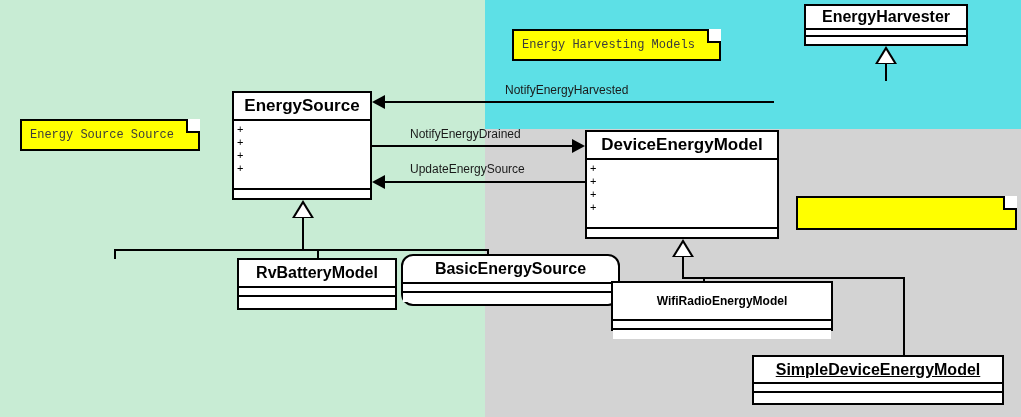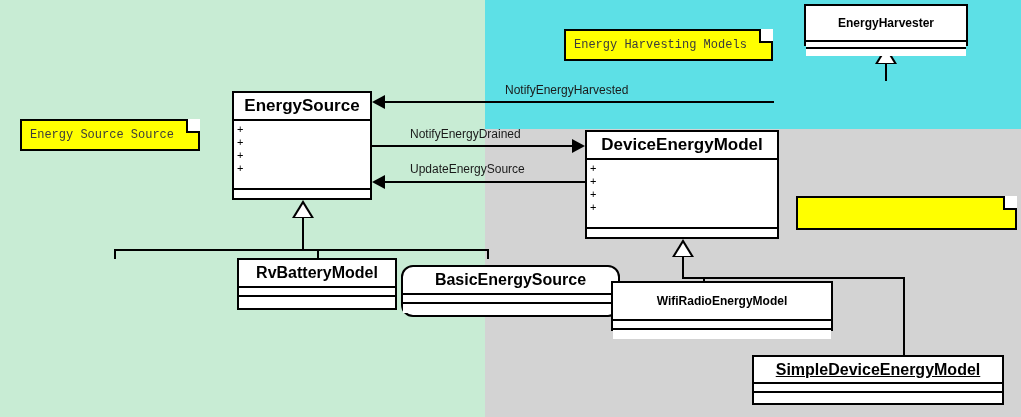--- a/index.html
+++ b/index.html
@@ -67,40 +67,40 @@
   #class-energy-source .uml-name  { height: 28px; font-size: 17px; }
   #class-energy-source .uml-attrs { height: 69px; }
   #class-energy-source .uml-ops   { height: 8px; }
 
   #class-device-energy-model  { left: 585px; top: 130px; width: 194px; height: 109px; }
   #class-device-energy-model .uml-name  { height: 28px; font-size: 17px; }
   #class-device-energy-model .uml-attrs { height: 69px; }
   #class-device-energy-model .uml-ops   { height: 8px; }
 
   #class-energy-harvester     { left: 804px; top: 4px;   width: 164px; height: 42px; }
-  #class-energy-harvester .uml-name  { height: 36px; font-size: 12px; }
+  #class-energy-harvester .uml-name  { height: 24px; font-size: 16px; }
   #class-energy-harvester .uml-attrs { height: 7px; }
   #class-energy-harvester .uml-ops   { height: 7px; }
 
   #class-basic-harvester      { left: 774px; top: 80px;  width: 216px; height: 43px; }
   #class-basic-harvester .uml-name  { height: 25px; font-size: 16px; }
   #class-basic-harvester .uml-attrs { height: 7px; }
   #class-basic-harvester .uml-ops   { height: 7px; }
 
   #class-generic-battery      { left: 12px;  top: 258px; width: 206px; height: 52px; }
   #class-generic-battery .uml-name  { height: 28px; font-size: 16px; }
   #class-generic-battery .uml-attrs { height: 9px; }
   #class-generic-battery .uml-ops   { height: 9px; }
 
   #class-rv-battery           { left: 237px; top: 258px; width: 160px; height: 52px; }
   #class-rv-battery .uml-name  { height: 28px; font-size: 16px; }
   #class-rv-battery .uml-attrs { height: 9px; }
   #class-rv-battery .uml-ops   { height: 9px; }
 
-  #class-basic-energy-source  { left: 401px; top: 265px; width: 219px; height: 52px; border-radius: 12px; }
+  #class-basic-energy-source  { left: 401px; top: 254px; width: 219px; height: 52px; border-radius: 12px; }
   #class-basic-energy-source .uml-name  { height: 28px; font-size: 16px; }
   #class-basic-energy-source .uml-attrs { height: 9px; }
   #class-basic-energy-source .uml-ops   { height: 9px; }
 
   #class-wifi-radio           { left: 611px; top: 281px; width: 222px; height: 50px; }
   #class-wifi-radio .uml-name  { height: 38px; font-size: 12px; }
   #class-wifi-radio .uml-attrs { height: 9px; }
   #class-wifi-radio .uml-ops   { height: 9px; }
 
   #class-simple-device        { left: 752px; top: 355px; width: 252px; height: 50px; }
@@ -128,21 +128,21 @@
     top: -2px;
     right: -2px;
     width: 14px;
     height: 14px;
     background: #ffffff;
     border-left: 2px solid #000000;
     border-bottom: 2px solid #000000;
     box-sizing: border-box;
   }
   #note-energy-source      { left: 20px;  top: 119px; width: 180px; height: 32px; }
-  #note-energy-harvesting  { left: 564px; top: 29px;  width: 209px; height: 32px; }
+  #note-energy-harvesting  { left: 512px; top: 29px;  width: 209px; height: 32px; }
   #note-energy-consumption { left: 796px; top: 196px; width: 221px; height: 34px; }
 
   
   .line {
     position: absolute;
     background: #000000;
     z-index: 3;
   }
   .hline { height: 2px; }
   .vline { width: 2px; }

